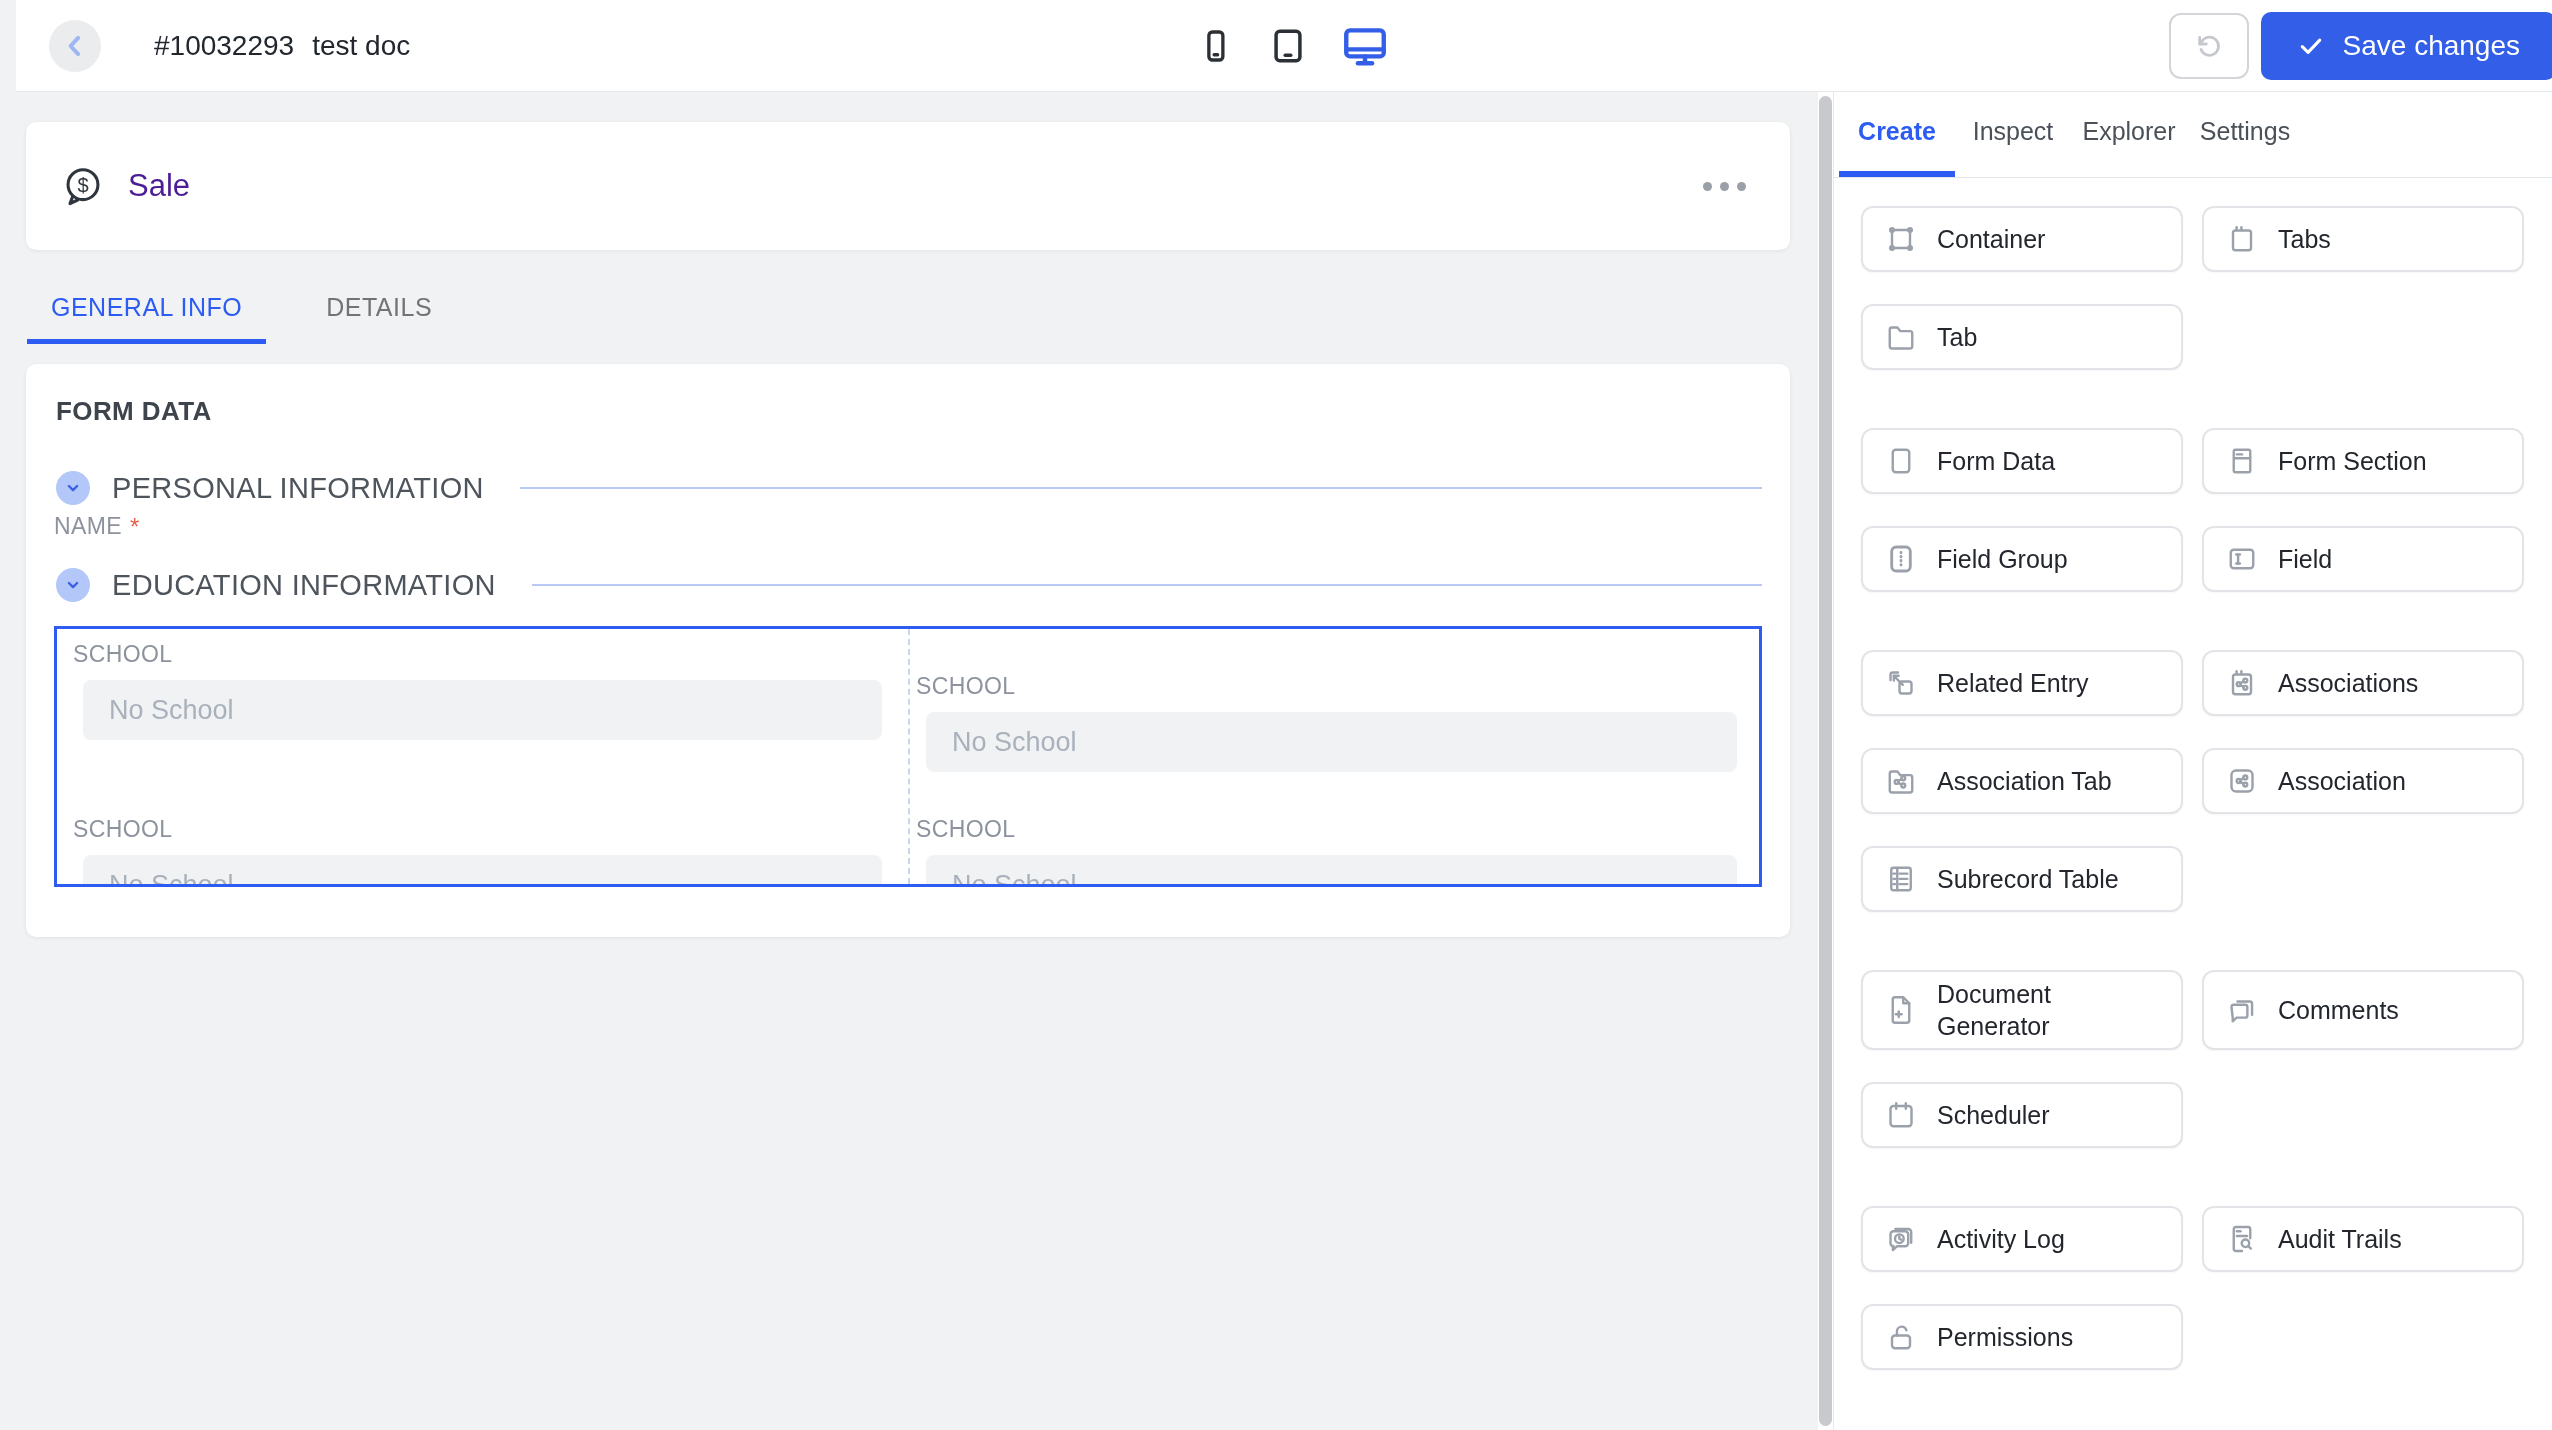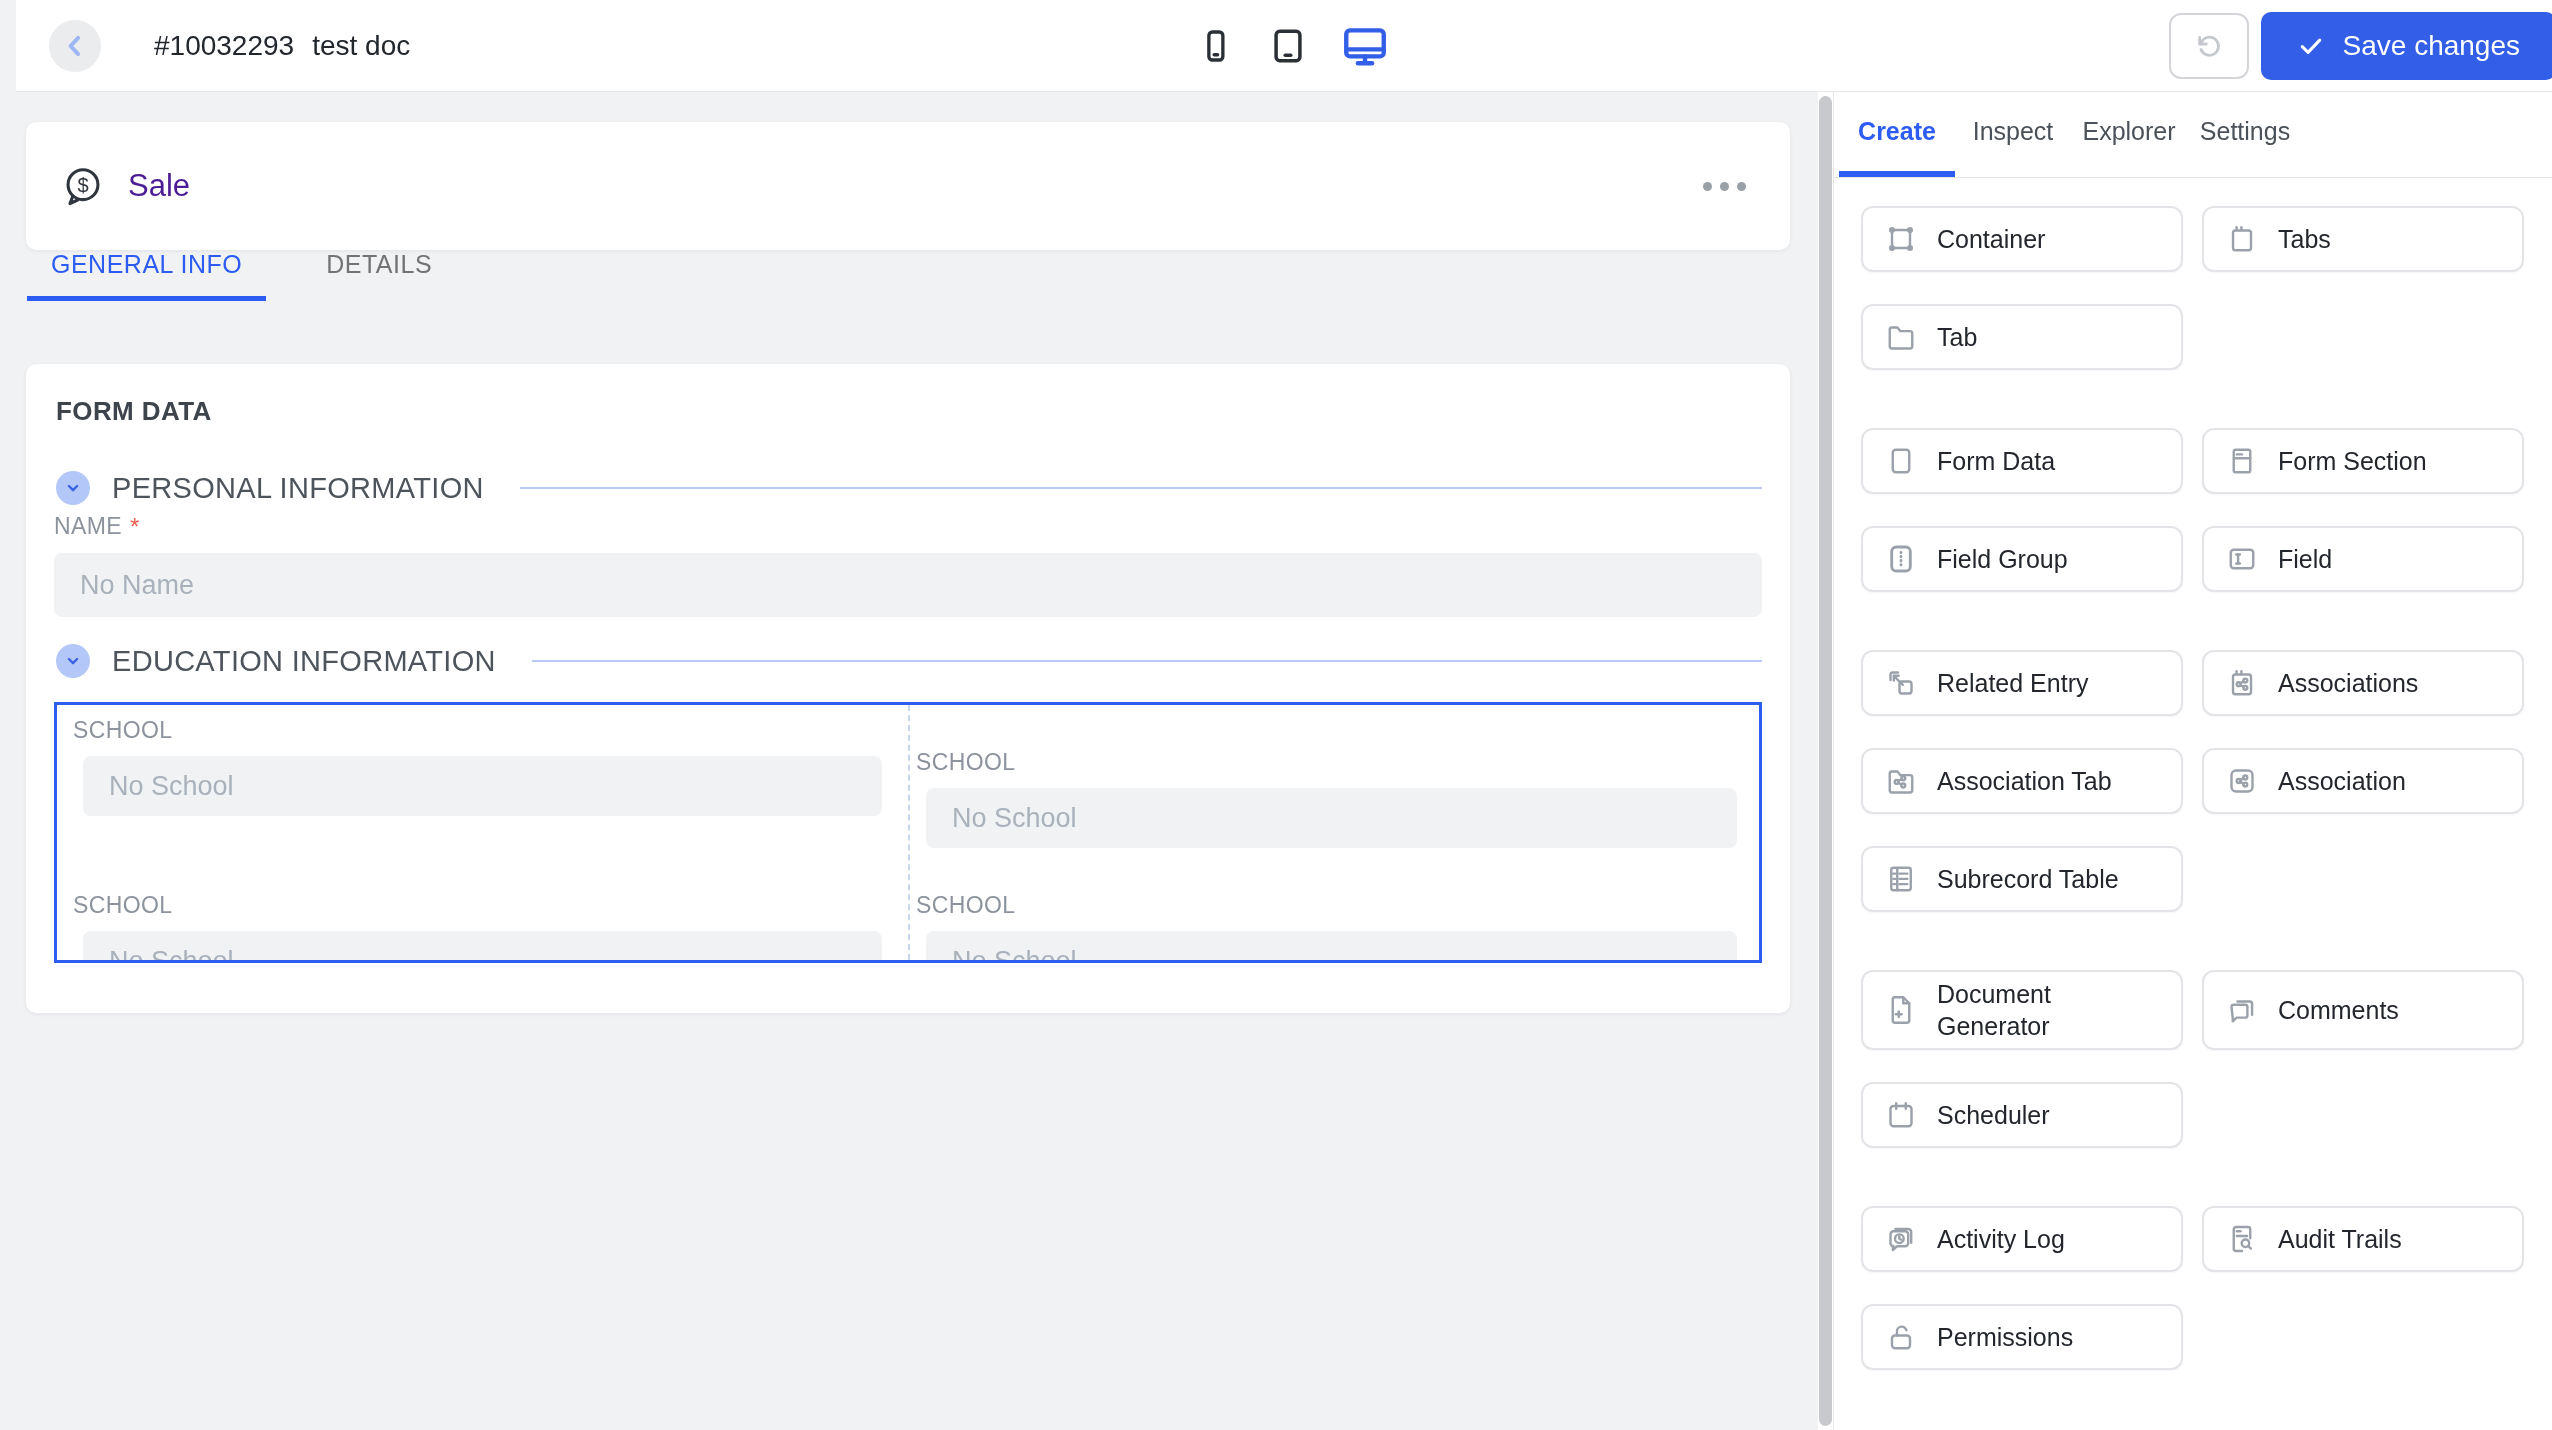--- a/index.html
+++ b/index.html
@@ -31,21 +31,21 @@
   
   .canvas{ position:absolute; left:0; top:92px; width:1818px; height:1338px;
     background:#f1f2f4; padding:30px 28px 0 26px; overflow:hidden;}
   .card{ background:#fff; border-radius:10px; box-shadow:0 1px 4px rgba(20,25,40,.07); }
   .sale-card{ height:128px; display:flex; align-items:center; padding:0 34px; }
   .sale-title{ font-size:31px; font-weight:500; color:#4c1d95; margin-left:22px;text-align:center; }
   .card-menu{ margin-left:auto; background:none; border:none; cursor:pointer;
     display:flex; gap:8px; padding:10px;}
   .card-menu i{ width:9px; height:9px; border-radius:50%; background:#9aa0a8; }
 
-  .page-tabs{ height:94px; margin-bottom:20px; display:flex; align-items:flex-start; padding-left:1px;}
+  .page-tabs{ height:94px; margin-bottom:20px; display:flex; align-items:flex-end; padding-left:1px;}
   .page-tab{ background:none; border:none; cursor:pointer; font-family:"Liberation Sans", sans-serif;
     font-size:25px; font-weight:500; letter-spacing:.5px; color:#737373;
     padding:0 24px 17px 24px; border-bottom:5px solid transparent;}
   .page-tab.active{ color:var(--tab-blue); border-bottom-color:var(--tab-blue); }
   .page-tab + .page-tab{ margin-left:36px; }
 
   .form-card{ padding:32px 28px 50px 28px; }
   .form-heading{ font-size:26px; color:#3e444c; letter-spacing:.4px; padding-left:2px;}
   .section-header{ display:flex; align-items:center; margin-top:44px; padding-left:2px;}
   .collapse-badge{ width:34px; height:34px; border-radius:50%; background:var(--badge-bg);
@@ -193,21 +193,20 @@
       </button>
       <span class="section-title">PERSONAL INFORMATION</span>
       <span class="section-rule"></span>
     </div>
 
     <div class="field">
       <div class="field-label">
         <span>NAME</span>
         <span class="req">*</span>
       </div>
-      <input class="text-input" type="text" readonly="" placeholder="No Name" style="">
     </div>
 
     <div class="section-header" style="margin-top:27px;">
       <button class="collapse-badge">
         <span style="display:flex;">
           <svg width="22" height="22" viewBox="0 0 24 24" fill="none" stroke="#3c63e4" stroke-width="2.6" stroke-linecap="round" stroke-linejoin="round">
               <polyline points="7.5 9.8 12 14.4 16.5 9.8"></polyline>
             </svg>
         </span>
       </button>

